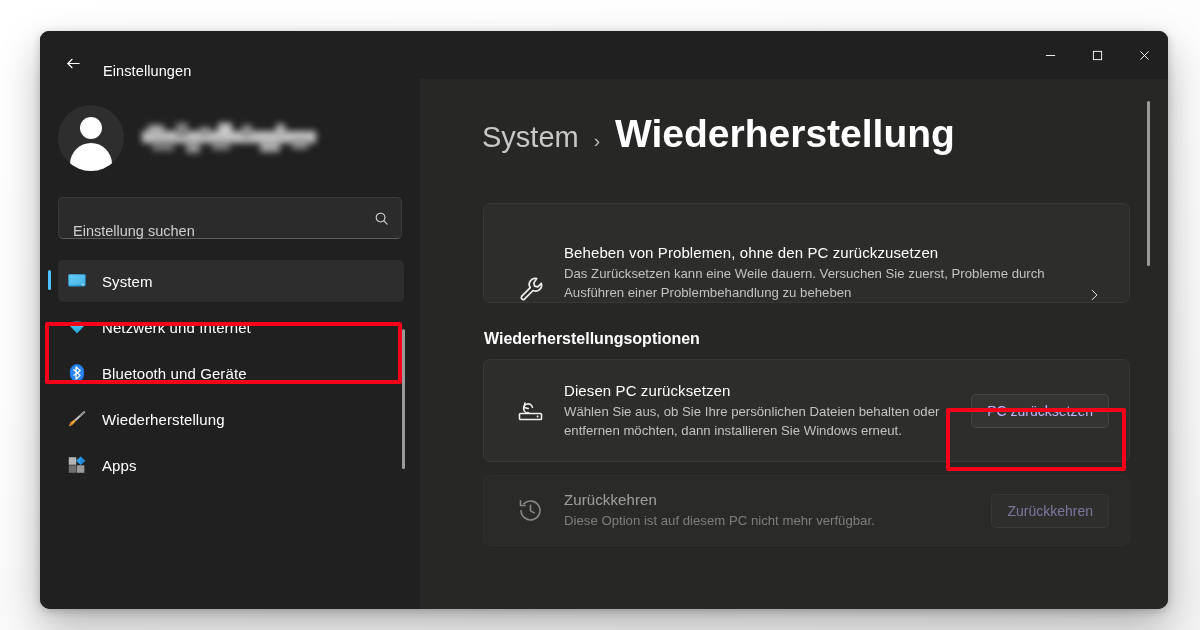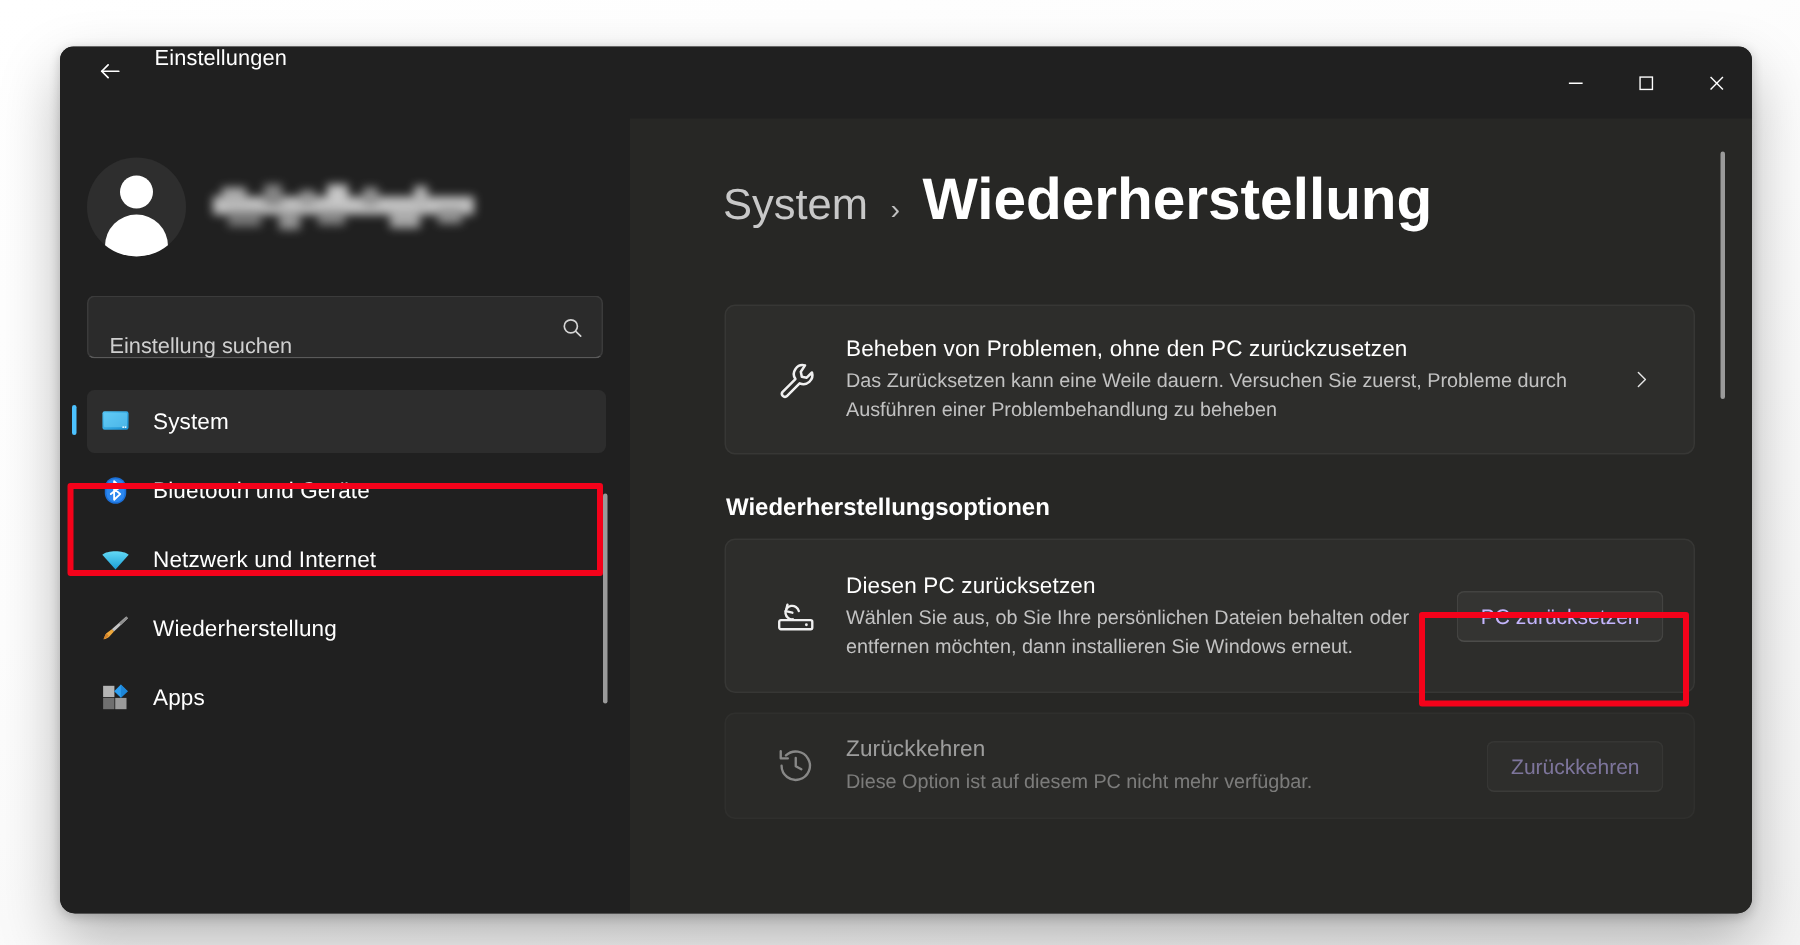--- a/index.html
+++ b/index.html
@@ -37,21 +37,21 @@
   }
 
   
   #titlebar {
     position: absolute;
     left: 0; top: 0;
     width: 100%;
     height: 48px;
     background: #202020;
     display: flex;
-    align-items: flex-start;
+    align-items: flex-end;
   }
   #back-btn {
     width: 40px; height: 32px;
     margin-left: 13px;
     border-radius: 4px;
     display: flex; align-items: center; justify-content: center;
     cursor: pointer;
   }
   #back-btn svg { width: 17px; height: 17px; }
   #app-title {
@@ -240,20 +240,21 @@
     border: 1px solid #373735;
     border-radius: 7px;
     display: flex;
     align-items: center;
     padding: 0 20px 0 22px;
   }
 
   #card-troubleshoot {
     height: 100px;
     cursor: pointer;
+    align-items: flex-end;
   }
 
   .card-ico {
     width: 48px;
     flex: none;
     display: flex; align-items: center; justify-content: center;
   }
   .card-ico svg { width: 27px; height: 27px; }
   .card-body { flex: 1; padding-left: 10px; }
   .card-title {
@@ -408,41 +409,41 @@
             <circle cx="17.6" cy="16.1" r="0.7" fill="#ffffff" opacity="0.85"></circle>
             <circle cx="19.3" cy="16.1" r="0.7" fill="#ffffff" opacity="0.85"></circle>
           </svg>
         </span>
         <span class="nav-label">System</span>
       </div>
 
       <div class="nav-item">
         <span class="nav-ico">
           <svg viewBox="0 0 24 24">
-            <rect x="4.2" y="2.3" width="15.6" height="19.4" rx="7.8" fill="#1b6fd6"></rect>
-            <rect x="5.4" y="3.4" width="13.2" height="17.2" rx="6.6" fill="#2b87ef"></rect>
-            <path d="M11 5.3 L15.4 9.4 L11 13 L11 5.3 Z M11 11 L15.4 14.6 L11 18.7 L11 11 Z M8.6 8.4 L15.4 14.6 M8.6 14.6 L15.4 9.2" fill="none" stroke="#ffffff" stroke-width="1.35" stroke-linejoin="round" stroke-linecap="round"></path>
-          </svg>
-        </span>
-        <span class="nav-label">Bluetooth und Geräte</span>
-      </div>
-
-      <div class="nav-item">
-        <span class="nav-ico">
-          <svg viewBox="0 0 24 24">
             <defs>
               <linearGradient id="gWifi" x1="0" y1="0" x2="0" y2="1">
                 <stop offset="0%" stop-color="#63d9f5"></stop>
                 <stop offset="100%" stop-color="#1a9fd6"></stop>
               </linearGradient>
             </defs>
             <path d="M2.4 8.6 C6 5.2 18 5.2 21.6 8.6 L12 19.2 Z" fill="url(#gWifi)"></path>
           </svg>
         </span>
         <span class="nav-label">Netzwerk und Internet</span>
+      </div>
+
+      <div class="nav-item">
+        <span class="nav-ico">
+          <svg viewBox="0 0 24 24">
+            <rect x="4.2" y="2.3" width="15.6" height="19.4" rx="7.8" fill="#1b6fd6"></rect>
+            <rect x="5.4" y="3.4" width="13.2" height="17.2" rx="6.6" fill="#2b87ef"></rect>
+            <path d="M11 5.3 L15.4 9.4 L11 13 L11 5.3 Z M11 11 L15.4 14.6 L11 18.7 L11 11 Z M8.6 8.4 L15.4 14.6 M8.6 14.6 L15.4 9.2" fill="none" stroke="#ffffff" stroke-width="1.35" stroke-linejoin="round" stroke-linecap="round"></path>
+          </svg>
+        </span>
+        <span class="nav-label">Bluetooth und Geräte</span>
       </div>
 
       <div class="nav-item">
         <span class="nav-ico">
           <svg viewBox="0 0 24 24">
             <path d="M19.8 3.3 L21.1 4.6 L10.9 14.1 L9.3 12.5 Z" fill="#c6c6c6"></path>
             <path d="M19.8 3.3 L21.1 4.6 L15.9 9.4 L14.6 8.1 Z" fill="#8f8f8f"></path>
             <path d="M9.3 12.5 L10.9 14.1 L7.6 17.8 C6.6 18.9 5 19.6 3.3 19.8 C4 18.3 4.4 16.6 5.4 15.4 Z" fill="#eea83c"></path>
             <path d="M5.4 15.4 L7.1 17.2 C6.2 18.3 4.8 19.3 3.3 19.8 C3.9 18.4 4.5 16.6 5.4 15.4 Z" fill="#d4822a"></path>
           </svg>

